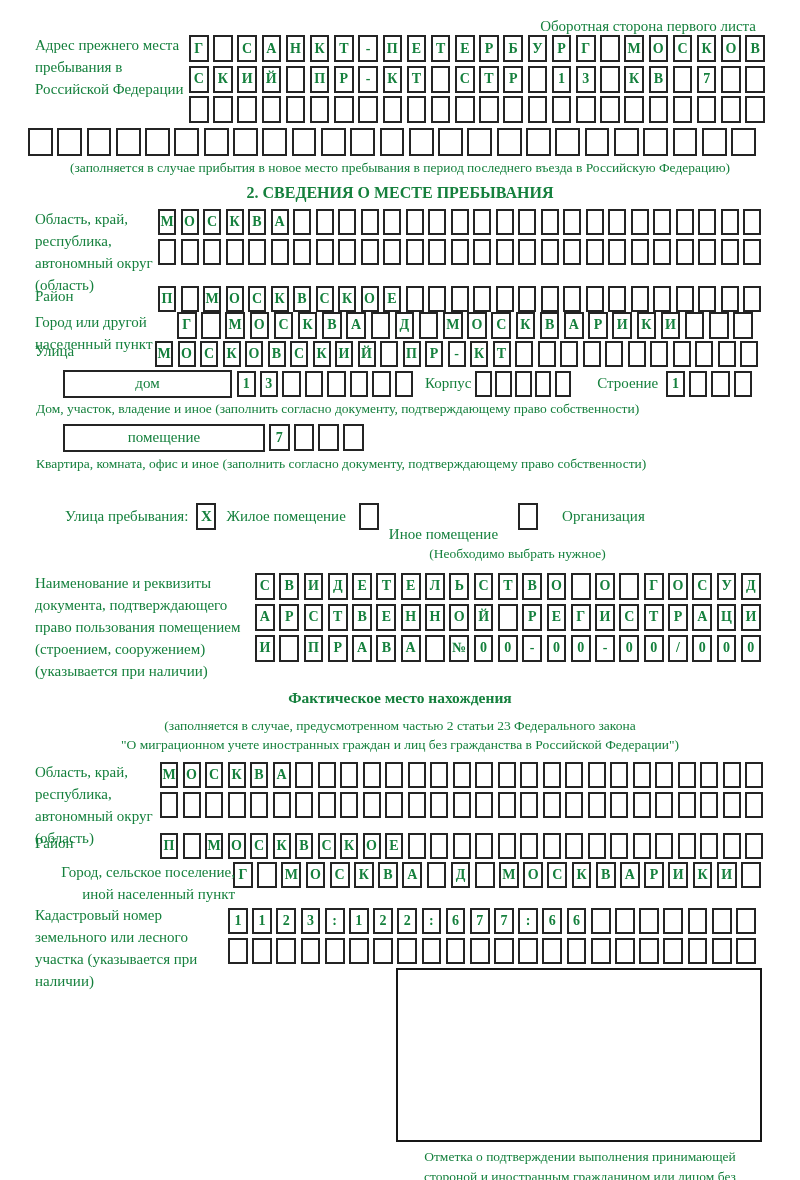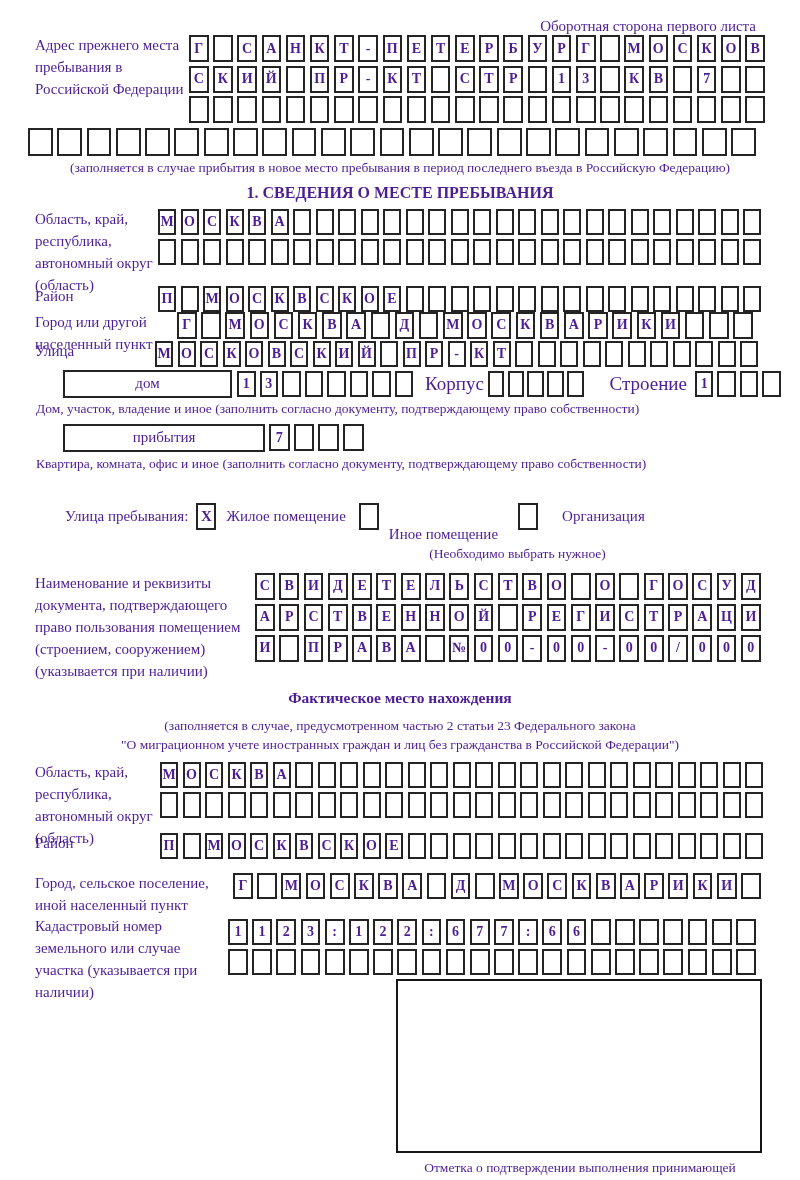--- a/index.html
+++ b/index.html
@@ -1,18 +1,18 @@
 <!DOCTYPE html>
 <html><head>
 <meta charset="utf-8">
 <style>
   html,body{margin:0;padding:0;background:#fff;}
   .page{
     position:relative;width:800px;height:1180px;background:#fff;overflow:hidden;
-    font-family:"Liberation Serif","DejaVu Serif",serif;color:#4c1d95;
+    font-family:"Liberation Serif","DejaVu Serif",serif;color:#15803d;
   }
   .side-note{ text-align:right; padding:18px 44px 0 0; font-size:15px; }
 
   
   .bx{display:flex;}
   .cb{
     box-sizing:border-box;flex:none;border:2px solid #242424;background:#fff;
     display:flex;align-items:center;justify-content:center;
     font-weight:bold;font-size:14px;line-height:1;
   }
@@ -31,21 +31,21 @@
   .flabel{position:absolute;left:35px;top:-1px;font-size:15px;line-height:1.47;}
 
   .caption{font-size:13.5px;}
   .center{text-align:center;}
   .sec-title{font-weight:bold;font-size:16px;text-align:center;}
 
   .bigbox{
     box-sizing:border-box;border:2px solid #242424;height:28px;flex:none;
     display:flex;align-items:center;justify-content:center;font-size:15px;
   }
-  .inline-lbl{font-size:19px;white-space:nowrap;display:flex;align-items:center;}
+  .inline-lbl{font-size:15px;white-space:nowrap;display:flex;align-items:center;}
 
   .house-row,.apt-row,.stay-row{display:flex;align-items:center;padding-left:29px;}
 
   .check{
     box-sizing:border-box;flex:none;width:20px;height:27px;border:2px solid #242424;
     display:flex;align-items:center;justify-content:center;font-size:15px;font-weight:bold;
   }
   .stay-row .lbl{font-size:15px;white-space:nowrap;}
 
   .stamp-box{
@@ -165,21 +165,21 @@
       <span class="cb"></span>
       <span class="cb"></span>
       <span class="cb"></span>
       <span class="cb"></span>
       <span class="cb"></span>
       <span class="cb"></span>
       <span class="cb"></span>
     </div>
   <div class="caption center" style="margin-top:4px;">(заполняется в случае прибытия в новое место пребывания в период последнего въезда в Российскую Федерацию)</div>
 
-  <div class="sec-title" style="margin-top:8px;">1. СВЕДЕНИЯ О МЕСТЕ ПРЕБЫВАНИЯ</div>
+  <div class="sec-title" style="margin-top:8px;">2. СВЕДЕНИЯ О МЕСТЕ ПРЕБЫВАНИЯ</div>
 
   <div class="field" style="margin-top:7px;">
     <div class="flabel" style="width:118px;">Область, край, республика, автономный округ (область)</div>
     <div class="rows" style="margin-left:158px;gap:4px;">
       <div class="bx s27">
           <span class="cb">М</span>
           <span class="cb">О</span>
           <span class="cb">С</span>
           <span class="cb">К</span>
           <span class="cb">В</span>
@@ -358,21 +358,21 @@
     <div class="bx sh">
         <span class="cb">1</span>
         <span class="cb"></span>
         <span class="cb"></span>
         <span class="cb"></span>
       </div>
   </div>
   <div class="caption" style="margin:3px 0 0 36px;">Дом, участок, владение и иное (заполнить согласно документу, подтверждающему право собственности)</div>
 
   <div class="apt-row" style="margin:7px 0 0 34px;">
-    <div class="bigbox" style="width:202px;">прибытия</div>
+    <div class="bigbox" style="width:202px;">помещение</div>
     <div class="bx sq" style="margin-left:4px;">
         <span class="cb">7</span>
         <span class="cb"></span>
         <span class="cb"></span>
         <span class="cb"></span>
       </div>
   </div>
   <div class="caption" style="margin:4px 0 18px 36px;">Квартира, комната, офис и иное (заполнить согласно документу, подтверждающему право собственности)</div>
 
   <div class="stay-row" style="margin:11px 0 0 36px;">
@@ -555,21 +555,21 @@
         <span class="cb"></span>
         <span class="cb"></span>
         <span class="cb"></span>
         <span class="cb"></span>
         <span class="cb"></span>
         <span class="cb"></span>
         <span class="cb"></span>
       </div>
   </div>
 
-  <div class="field" style="margin-top:14px;">
+  <div class="field" style="margin-top:3px;text-align:right;">
     <div class="flabel" style="width:200px;">Город, сельское поселение, иной населенный пункт</div>
     <div class="bx s22" style="margin-left:233px;">
         <span class="cb">Г</span>
         <span class="cb"></span>
         <span class="cb">М</span>
         <span class="cb">О</span>
         <span class="cb">С</span>
         <span class="cb">К</span>
         <span class="cb">В</span>
         <span class="cb">А</span>
@@ -584,21 +584,21 @@
         <span class="cb">А</span>
         <span class="cb">Р</span>
         <span class="cb">И</span>
         <span class="cb">К</span>
         <span class="cb">И</span>
         <span class="cb"></span>
       </div>
   </div>
 
   <div class="field" style="margin-top:20px;">
-    <div class="flabel" style="width:185px;top:-4px;">Кадастровый номер земельного или случае участка (указывается при наличии)</div>
+    <div class="flabel" style="width:185px;top:-4px;">Кадастровый номер земельного или лесного участка (указывается при наличии)</div>
     <div class="rows" style="margin-left:228px;gap:4px;">
       <div class="bx s22">
           <span class="cb">1</span>
           <span class="cb">1</span>
           <span class="cb">2</span>
           <span class="cb">3</span>
           <span class="cb">:</span>
           <span class="cb">1</span>
           <span class="cb">2</span>
           <span class="cb">2</span>

